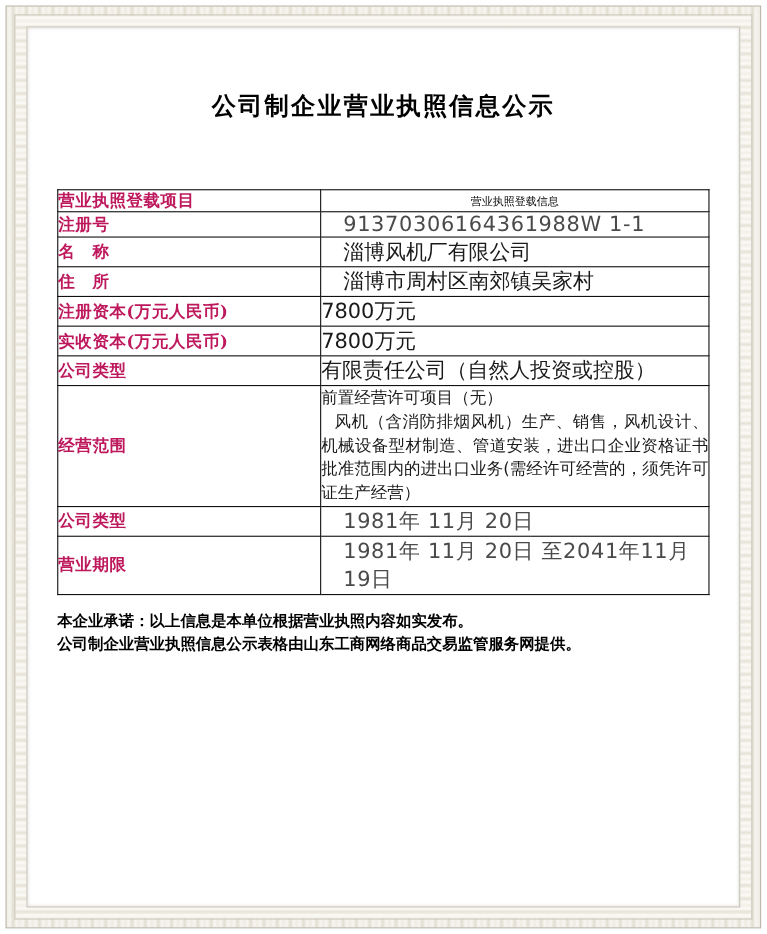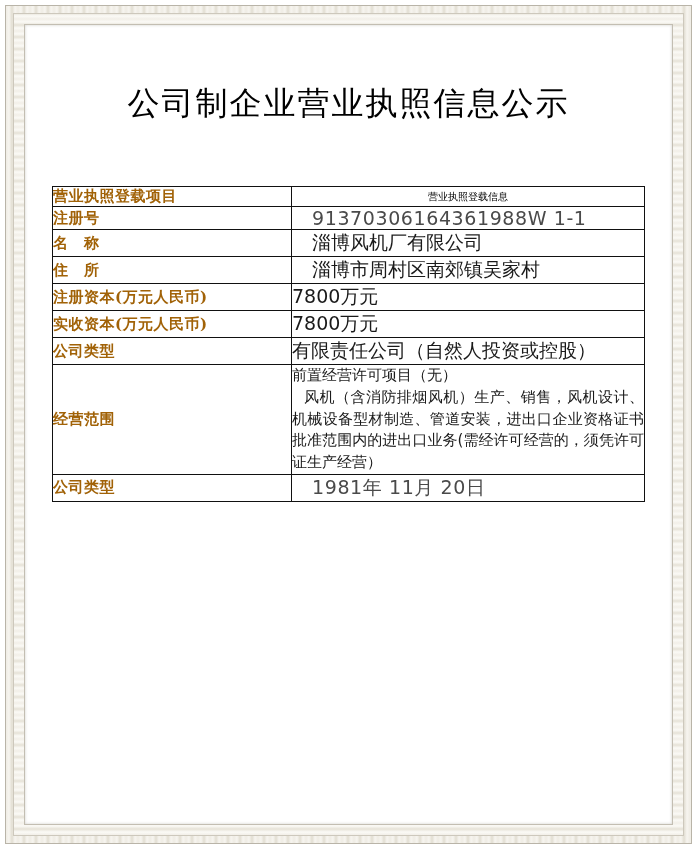--- a/index.html
+++ b/index.html
@@ -61,22 +61,22 @@
     top: 34px;
     right: 34px;
     bottom: 34px;
     background: #ffffff;
   }
 
   
   .doc-title {
     text-align: center;
     font-family: "DejaVu Serif", serif;
-    font-weight: normal;
-    font-size: 32px;
+    font-weight: bold;
+    font-size: 22px;
     letter-spacing: 2px;
     color: #000000;
     margin-top: 48px;
     margin-bottom: 0;
   }
 
   
   .table-wrap {
     margin-top: 60px;
     margin-left: 18px;
@@ -90,21 +90,21 @@
   table.biz td {
     border: 1px solid #111111;
     padding: 0;
     vertical-align: middle;
   }
   td.label {
     width: 238px;
     font-family: "DejaVu Serif", serif;
     font-weight: bold;
     font-size: 15px;
-    color: #a16207;
+    color: #be185d;
     padding: 7px 0 7px 12px;
     letter-spacing: 0.5px;
     white-space: nowrap;
   }
   td.value {
     font-family: "DejaVu Sans", sans-serif;
     font-size: 19px;
     color: #1a1a1a;
     padding: 7px 0 7px 10px;
   }
@@ -214,19 +214,27 @@
               <span class="scope-first">前置经营许可项目（无）</span>
               <span class="scope-rest">风机（含消防排烟风机）生产、销售，风机设计、机械设备型材制造、管道安装，进出口企业资格证书批准范围内的进出口业务(需经许可经营的，须凭许可证生产经营）</span>
             </td>
           </tr>
 
           <tr>
             <td class="label">公司类型</td>
             <td class="value indent grayish">1981年 11月 20日</td>
           </tr>
 
+          <tr>
+            <td class="label">营业期限</td>
+            <td class="value indent grayish">1981年 11月 20日 至2041年11月19日</td>
+          </tr>
         </tbody>
       </table>
     </div>
 
+    <div class="notes">
+      <div>本企业承诺：以上信息是本单位根据营业执照内容如实发布。</div>
+      <div>公司制企业营业执照信息公示表格由山东工商网络商品交易监管服务网提供。</div>
+    </div>
 
   </div>
 </div>
 
 </body></html>

